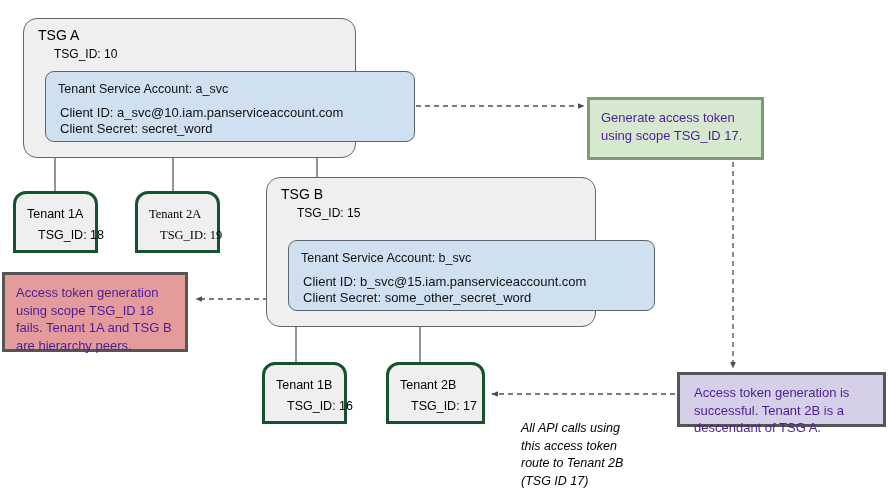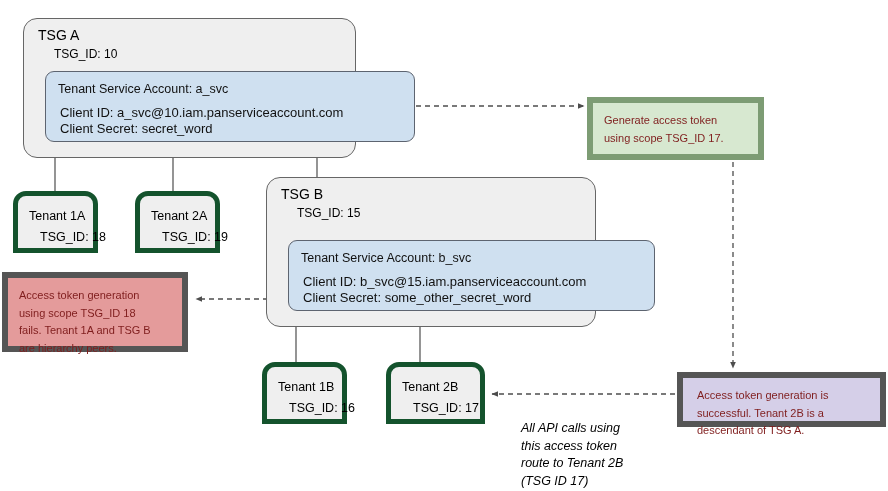--- a/index.html
+++ b/index.html
@@ -71,21 +71,21 @@
     font-size: 13px;
     color: #111111;
     line-height: 16px;
     white-space: nowrap;
     margin-left: 2px;
   }
   .svc-gap { height: 7px; }
   
   .tenant {
     background: #efefef;
-    border: 5px solid #14532d;
+    border: 3px solid #14532d;
     border-top-left-radius: 13px;
     border-top-right-radius: 13px;
     border-bottom-left-radius: 0;
     border-bottom-right-radius: 0;
   }
   .tenant-title {
     position: absolute;
     left: 11px;
     top: 12px;
     font-size: 12.5px;
@@ -97,24 +97,24 @@
     position: absolute;
     left: 22px;
     top: 33px;
     font-size: 12.5px;
     color: #000000;
     line-height: 16px;
     white-space: nowrap;
   }
   
   .callout {
-    border: 6px solid #d946ef;
-    font-size: 11px;
+    border: 3px solid #d946ef;
+    font-size: 13px;
     line-height: 17.5px;
-    color: #7f1d1d;
+    color: #4c1d95;
     padding: 9px 11px;
     box-sizing: border-box;
     white-space: pre-line;
   }
   .callout.green  { background: #d7e8d0; border-color: #7d9c74; }
   .callout.red    { background: #e49b9b; border-color: #555555; }
   .callout.purple { background: #d5cfe8; border-color: #555555; }
   
   .plain-text {
     position: absolute;
@@ -173,21 +173,21 @@
     <div class="svc-gap"></div>
     <div class="svc-line">Client ID: a_svc@10.iam.panserviceaccount.com</div>
     <div class="svc-line">Client Secret: secret_word</div>
   </div>
 
   <div class="node tenant" style="left:13px; top:191px; width:85px; height:62px;">
     <div class="tenant-title">Tenant 1A</div>
     <div class="tenant-sub">TSG_ID: 18</div>
   </div>
 
-  <div class="node tenant" style="left:135px; top:191px; width:85px; height:62px;">
+  <div class="node tenant" style="left:135px; top:191px; width:85px; height:62px;font-family:Liberation Serif, serif;">
     <div class="tenant-title">Tenant 2A</div>
     <div class="tenant-sub">TSG_ID: 19</div>
   </div>
 
   <div class="node tsg" style="left:266px; top:177px; width:330px; height:150px;">
     <div class="tsg-title">TSG B</div>
     <div class="tsg-sub">TSG_ID: 15</div>
   </div>
 
   <div class="node svc" style="left:288px; top:240px; width:367px; height:71px;">

